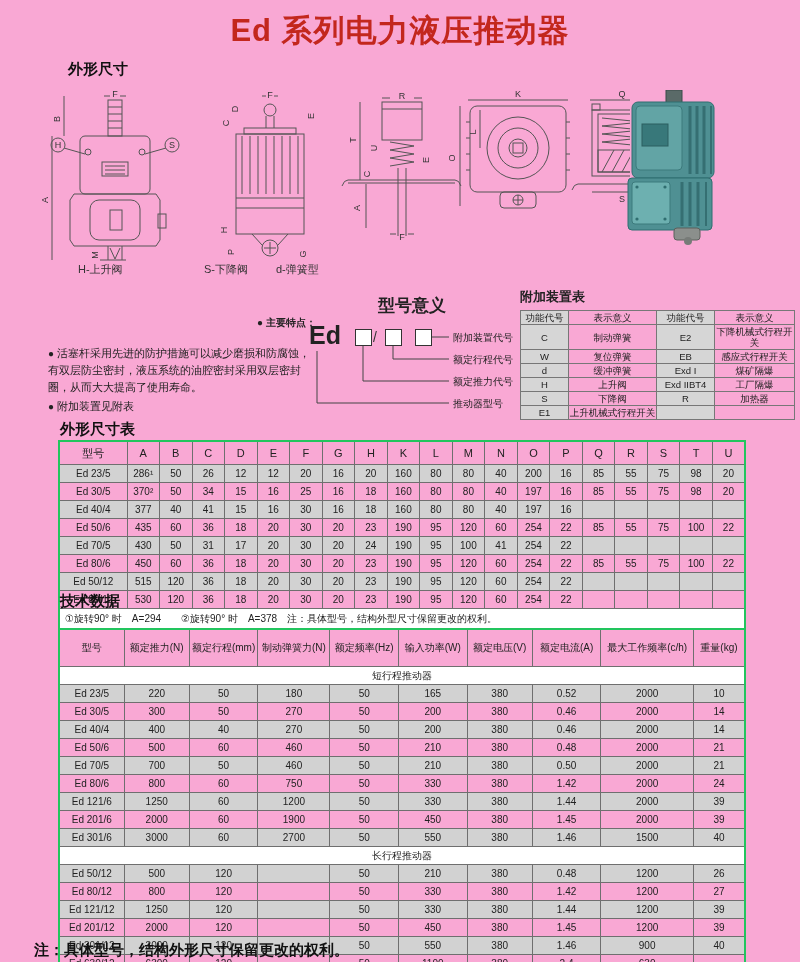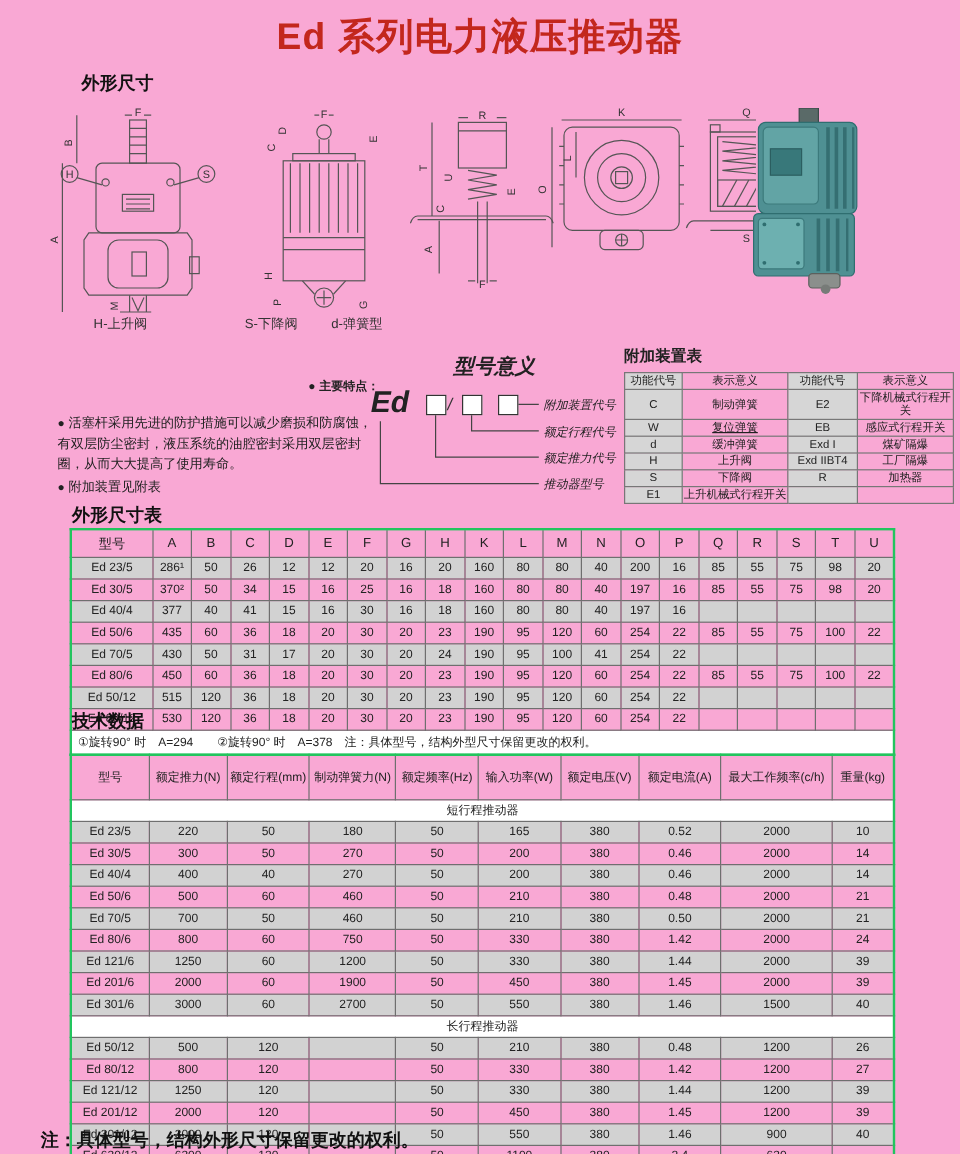--- a/index.html
+++ b/index.html
@@ -12,21 +12,21 @@
   .drawings{position:absolute;left:30px;top:88px;width:600px;height:178px;}
   .captions{position:absolute;left:30px;top:262px;width:600px;height:16px;font-size:11px;color:#333;}
   .captions span{position:absolute;top:0;padding-left:16px;}
   .photo{position:absolute;left:618px;top:90px;width:110px;height:155px;}
   
   .features{position:absolute;left:48px;top:314px;width:268px;font-size:11px;line-height:17px;color:#222;}
   .features .ft-title{font-weight:bold;font-size:10px;margin-bottom:14px;text-align:right;}
   .features .ft-title::before,.features .ft-item::before{content:"●";margin-right:3px;font-size:10px;}
   .features .ft-item{margin-bottom:2px;}
   
-  .model{position:absolute;left:303px;top:294px;width:218px;height:122px;font-style:italic;}
+  .model{position:absolute;left:303px;top:294px;width:218px;height:122px;}
   .model .mm-title{text-align:center;font-size:17px;font-weight:bold;margin:0 0 4px 0;}
   .mm-diagram{position:relative;width:218px;height:96px;}
   .mm-prefix{position:absolute;left:6px;top:0px;font-size:25px;font-weight:bold;color:#222;}
   .mm-box{position:absolute;top:8px;width:15px;height:15px;border:1.6px solid #333;background:#fff;}
   .mm-slash{position:absolute;left:70px;top:8px;font-size:14px;color:#333;}
   .mm-lines{position:absolute;left:0;top:0;width:218px;height:96px;}
   .mm-label{position:absolute;left:150px;font-size:10px;color:#222;white-space:nowrap;}
   
   .attach{position:absolute;left:520px;top:288px;width:274px;}
   .attach .at-title{font-size:13px;font-weight:bold;margin:0 0 4px 0;}
@@ -277,21 +277,21 @@
             <th class="">表示意义</th>
           </tr>
           <tr>
             <td class="code">C</td>
             <td class="" style="white-space: normal;">制动弹簧</td>
             <td class="code">E2</td>
             <td class="" style="white-space: normal;">下降机械式行程开关</td>
           </tr>
           <tr>
             <td class="code">W</td>
-            <td class="" style="white-space: normal; text-decoration: underline;">复位弹簧</td>
+            <td class="" style="white-space: normal;">复位弹簧</td>
             <td class="code">EB</td>
             <td class="" style="white-space: normal;">感应式行程开关</td>
           </tr>
           <tr>
             <td class="code">d</td>
             <td class="" style="white-space: normal;">缓冲弹簧</td>
             <td class="code">Exd I</td>
             <td class="" style="white-space: normal;">煤矿隔爆</td>
           </tr>
           <tr>

